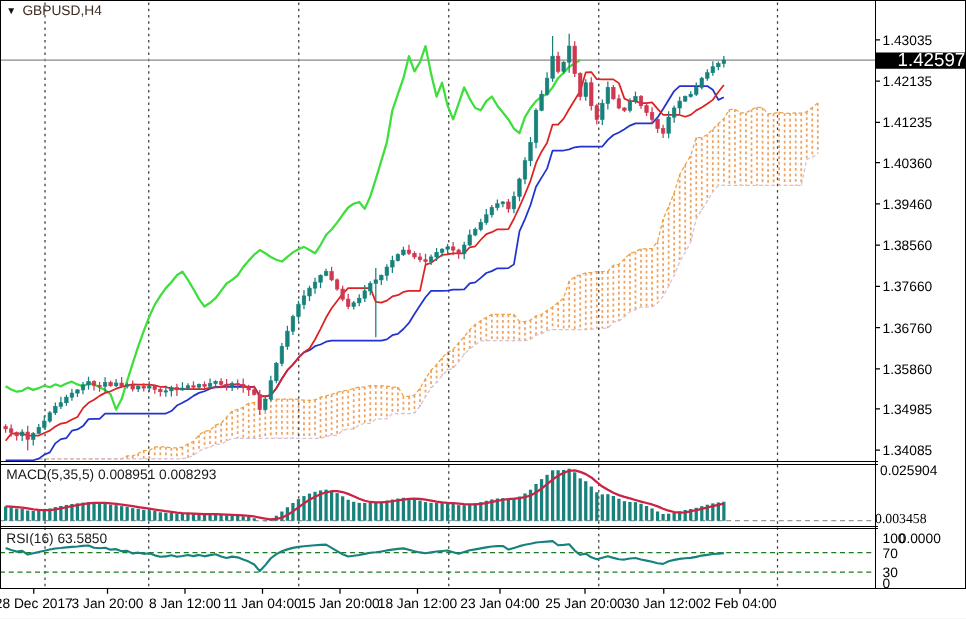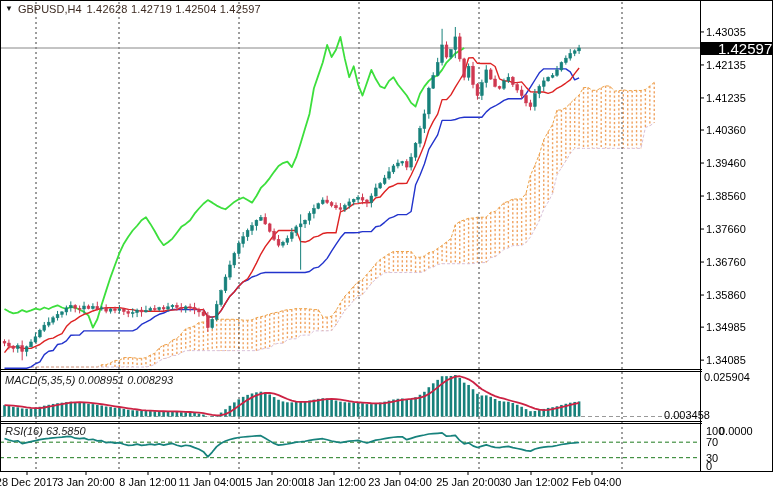--- a/index.html
+++ b/index.html
@@ -5,25 +5,25 @@
   html,body{margin:0;padding:0;background:#e8e8e8;}
   .window{
     position:relative;width:773px;height:495px;background:#ffffff;
     font-family:"Liberation Sans",sans-serif;overflow:hidden;
   }
   .window svg{position:absolute;left:0;top:0;}
   .overlay{position:absolute;font-size:11px;color:#000;white-space:nowrap;}
   .title{left:5px;top:3px;display:flex;align-items:center;gap:5px;color:#3d2b22;}
   .title .arrow{font-size:8px;color:#111;cursor:pointer;line-height:10px;}
   .title .vals{letter-spacing:0.2px;}
-  .ind-label{color:#1a1a1a;font-style:italic;}
+  .ind-label{color:#1a1a1a;}
   .macd-label{left:5px;top:374px;}
   .rsi-label{left:5px;top:425px;}
   .macd-max{left:704px;top:371px;text-align:right;}
-  .macd-min{left:664px;top:409px;}
+  .macd-min{left:700px;top:409px;font-family:Liberation Serif, serif;}
   .macd-zero{left:703px;top:425px;margin-left:16px;}
   .price-box{
     left:700px;top:42px;width:72px;height:13px;background:#000;
     color:#fff;font-size:15px;line-height:13px;padding-left:18px;
   }
 </style>
 </head>
 <body>
 
 <div class="window">
@@ -646,21 +646,20 @@
         <line x1="531" y1="471" x2="531" y2="475" stroke="#000"></line>
         <text x="531" y="486" font-family="Liberation Sans, sans-serif" font-size="11" fill="#000" text-anchor="middle">30 Jan 12:00</text>
         <line x1="592" y1="471" x2="592" y2="475" stroke="#000"></line>
         <text x="592" y="486" font-family="Liberation Sans, sans-serif" font-size="11" fill="#000" text-anchor="middle">2 Feb 04:00</text>
       </g>
     </svg>
 
   <div class="overlay title">
     <span class="arrow">▼</span>
     <span>GBPUSD,H4</span>
-    <span class="vals">1.42628 1.42719 1.42504 1.42597</span>
   </div>
 
   <div class="overlay ind-label macd-label">MACD(5,35,5) 0.008951 0.008293</div>
   <div class="overlay ind-label rsi-label">RSI(16) 63.5850</div>
 
   <div class="overlay macd-max">0.025904</div>
   <div class="overlay macd-min">0.003458</div>
   <div class="overlay macd-zero">0.0000</div>
 
   <div class="overlay price-box">1.42597</div>

